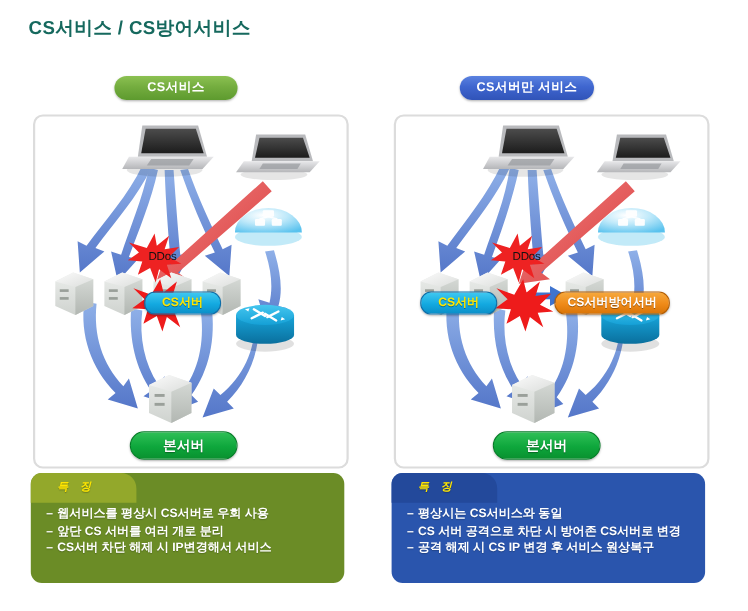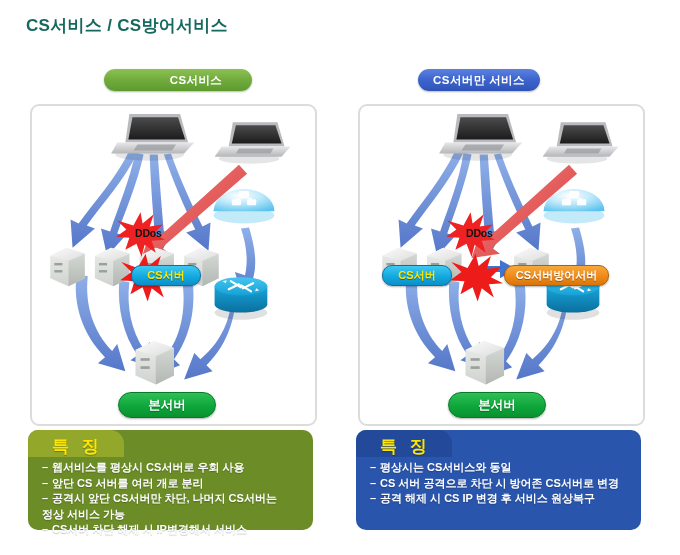--- a/index.html
+++ b/index.html
@@ -25,21 +25,20 @@
     position:absolute;top:69px;
     height:22px;line-height:22px;
     border-radius:12px;
     color:#ffffff;font-size:11.5px;font-weight:bold;
     text-align:center;letter-spacing:.4px;
     box-shadow:0 1px 2px rgba(0,0,0,.28);
   }
   .col-pill.green{
     left:104px;width:112px;
     background:linear-gradient(to bottom,#8cc152 0%,#74ad3f 45%,#5d9a2e 100%);
-    padding-left:36px;
   }
   .col-pill.blue{
     left:418px;width:122px;
     background:linear-gradient(to bottom,#5b82e0 0%,#3f66cf 45%,#3053b8 100%);
   }
 
   
   .panel{
     position:absolute;top:104px;width:283px;height:318px;
     background:#ffffff;
@@ -76,43 +75,44 @@
     background:linear-gradient(to bottom,#2fbf56 0%,#0ea73c 55%,#09912f 100%);
     border:1.8px solid #067a27;
     color:#ffffff;
     height:24px;line-height:24px;border-radius:13px;
     font-size:12.5px;
     text-shadow:0 1px 1px rgba(0,0,0,.35);
     text-align:center;
   }
   .ddos-label{
     position:absolute;
-    font-size:10.5px;font-weight:bold;color:#111111;
+    font-size:10.5px;font-weight:normal;color:#111111;
     letter-spacing:-.2px;white-space:nowrap;
   }
 
   
   .feature{
     position:absolute;top:430px;width:285px;height:100px;
     border-radius:10px;
   }
   .feature.left{left:28px;background:#6b8c26;}
   .feature.right{left:356px;background:#2a55ad;}
   .feature-tab{
     position:absolute;left:0;top:0;
     width:96px;height:27px;
     border-radius:10px 14px 0 0;
   }
   .feature.left .feature-tab{background:#93a82b;}
   .feature.right .feature-tab{background:#23499b;}
   .feature-tab-label{
     position:absolute;left:24px;top:5px;
-    font-size:17px;font-weight:bold;color:#ffe600;
+    font-size:10px;font-weight:bold;color:#ffe600;
     letter-spacing:4px;
     text-shadow:0 1px 1px rgba(0,0,0,.3);
+    font-style:italic;
   }
   .feature-list{
     position:absolute;left:14px;top:30px;right:10px;
     margin:0;padding:0;list-style:none;
   }
   .feature-list li{
     font-size:11px;font-weight:bold;color:#ffffff;
     line-height:15.5px;
     white-space:pre-line;
     text-shadow:0 1px 1px rgba(0,0,0,.22);
@@ -477,22 +477,20 @@
     <div class="node-badge badge-def" style="left:104px;top:159px;width:103px;margin-left:40px;">CS서버방어서버</div>
     <div class="node-badge badge-main" style="left:88px;top:286px;width:96px;">본서버</div>
   </div>
 
   <div class="feature left">
     <div class="feature-tab"></div>
     <div class="feature-tab-label">특 징</div>
     <ul class="feature-list">
       <li><span class="dash">–</span><span>웹서비스를 평상시 CS서버로 우회 사용</span></li>
       <li><span class="dash">–</span><span>앞단 CS 서버를 여러 개로 분리</span></li>
-      <li><span class="dash">–</span><span>공격시 앞단 CS서버만 차단, 나머지 CS서버는
-   정상 서비스 가능</span></li>
       <li><span class="dash">–</span><span>CS서버 차단 해제 시 IP변경해서 서비스</span></li>
     </ul>
   </div>
 
   <div class="feature right">
     <div class="feature-tab"></div>
     <div class="feature-tab-label">특 징</div>
     <ul class="feature-list">
       <li><span class="dash">–</span><span>평상시는 CS서비스와 동일</span></li>
       <li><span class="dash">–</span><span>CS 서버 공격으로 차단 시 방어존 CS서버로 변경</span></li>

